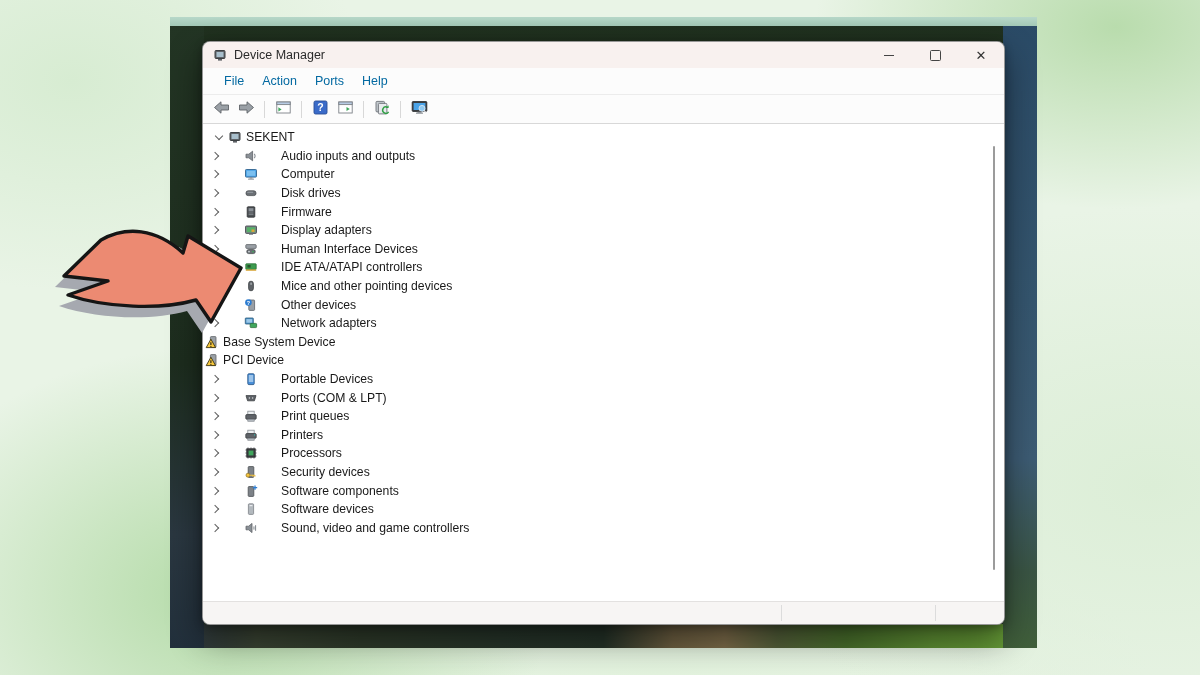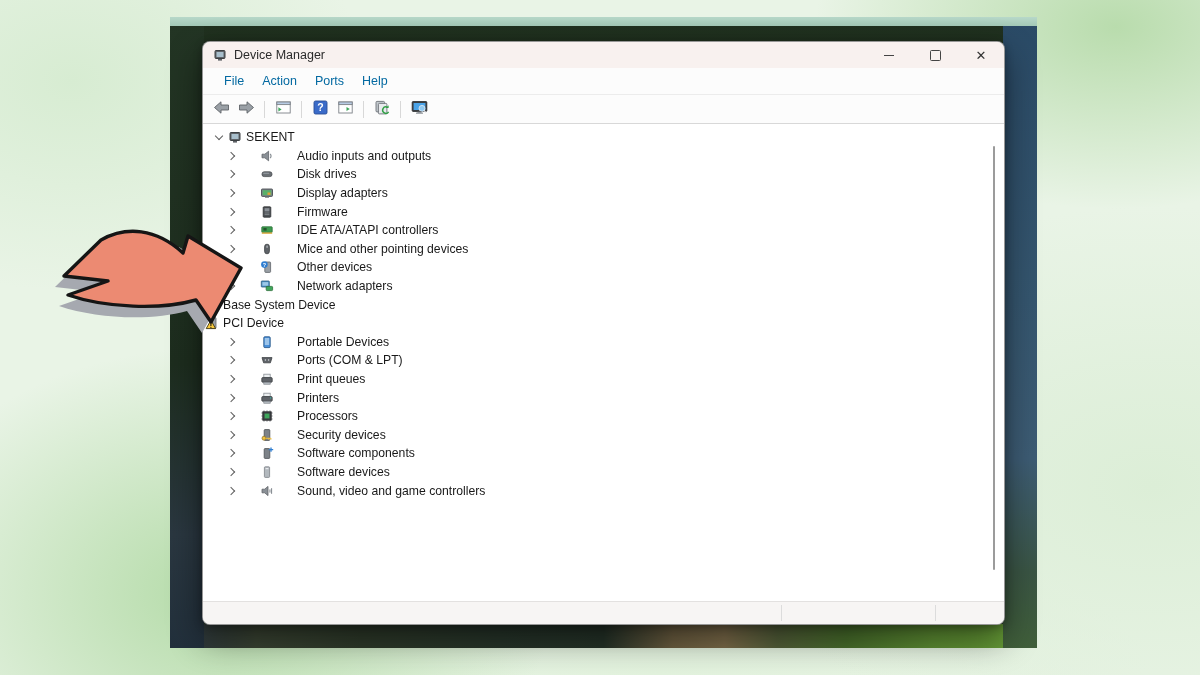--- a/index.html
+++ b/index.html
@@ -47,21 +47,21 @@
   .menu-item{font-size:12.5px;color:#0369a1;padding:0 9px;}
   .toolbar{height:28px;background:#fcfcfc;border-bottom:1px solid #d8d8d8;
     display:flex;align-items:center;padding-left:8px;gap:5px;flex:0 0 auto;}
   .tbtn{width:20px;height:20px;display:flex;align-items:center;justify-content:center;}
   .tsep{width:1px;height:17px;background:#d8d8d8;margin:0 3px;}
   
   .treewrap{position:relative;flex:1 1 auto;background:#ffffff;overflow:hidden;}
   .tree{position:absolute;left:0;top:4px;right:4px;}
   .row{height:18.6px;display:flex;align-items:center;white-space:nowrap;}
   .row.l0{padding-left:8px;}
-  .row.l1{padding-left:21px;gap:19px;}
+  .row.l1{padding-left:5px;gap:19px;}
   .row.l2{}
   .chev{width:15px;height:12px;display:flex;align-items:center;justify-content:center;flex:0 0 auto;}
   .chev i{display:block;width:5px;height:5px;border-top:1.3px solid #5f5f5f;border-right:1.3px solid #5f5f5f;}
   .chev.right i{transform:rotate(45deg);margin-left:-2px;}
   .chev.down i{transform:rotate(135deg);margin-top:-2px;}
   .ticon{width:18px;height:14px;display:flex;align-items:center;justify-content:center;flex:0 0 auto;}
   .ticon svg{width:14px;height:14px;display:block;}
   .tlabel{font-size:12.2px;color:#191919;margin-left:2px;}
   .scroll-thumb{position:absolute;right:9px;top:22px;width:2.5px;height:424px;background:#9b9b9b;border-radius:2px;}
   
@@ -185,25 +185,52 @@
               </svg>
             </span>
             <span class="tlabel">Audio inputs and outputs</span>
           </div>
           <div class="row l1">
             <span class="chev right">
               <i></i>
             </span>
             <span class="ticon">
               <svg viewBox="0 0 14 14" width="14" height="14">
+                <rect x="1.5" y="2.5" width="11" height="7.6" rx="0.8" fill="#4aa3e8" stroke="#3c6e99"></rect>
+                <rect x="2.8" y="3.8" width="8.4" height="5" fill="#7cc0f0"></rect>
+                <rect x="5.6" y="10.2" width="2.8" height="1.4" fill="#8a9096"></rect>
+                <rect x="4" y="11.6" width="6" height="1.2" rx="0.5" fill="#9aa0a6"></rect>
+              </svg>
+            </span>
+            <span class="tlabel">Computer</span>
+          </div>
+          <div class="row l1">
+            <span class="chev right">
+              <i></i>
+            </span>
+            <span class="ticon">
+              <svg viewBox="0 0 14 14" width="14" height="14">
                 <rect x="2" y="4.8" width="10" height="4.8" rx="2.2" fill="#6b7075" stroke="#4a4e52" stroke-width="0.8"></rect>
                 <rect x="3.2" y="5.8" width="6" height="1" rx="0.5" fill="#9aa0a6"></rect>
               </svg>
             </span>
             <span class="tlabel">Disk drives</span>
+          </div>
+          <div class="row l1">
+            <span class="chev right">
+              <i></i>
+            </span>
+            <span class="ticon">
+              <svg viewBox="0 0 14 14" width="14" height="14">
+                <rect x="3.2" y="1.8" width="7.6" height="10.4" rx="0.8" fill="#4a4e52" stroke="#2e3134" stroke-width="0.8"></rect>
+                <rect x="4.6" y="3.2" width="4.8" height="3.2" fill="#8a9096"></rect>
+                <path d="M4.6 8 h4.8 M4.6 9.6 h4.8" stroke="#8a9096" stroke-width="0.8"></path>
+              </svg>
+            </span>
+            <span class="tlabel">Firmware</span>
           </div>
           <div class="row l1">
             <span class="chev right">
               <i></i>
             </span>
             <span class="ticon">
               <svg viewBox="0 0 14 14" width="14" height="14">
                 <rect x="1.5" y="3" width="11" height="7.4" rx="0.8" fill="#7d8288" stroke="#4a4e52" stroke-width="0.9"></rect>
                 <rect x="2.7" y="4.2" width="8.6" height="5" fill="#58b06a"></rect>
                 <rect x="7.5" y="6.5" width="3" height="2.4" fill="#e2a23b"></rect>
@@ -211,26 +238,27 @@
               </svg>
             </span>
             <span class="tlabel">Display adapters</span>
           </div>
           <div class="row l1">
             <span class="chev right">
               <i></i>
             </span>
             <span class="ticon">
               <svg viewBox="0 0 14 14" width="14" height="14">
-                <rect x="3.2" y="1.8" width="7.6" height="10.4" rx="0.8" fill="#4a4e52" stroke="#2e3134" stroke-width="0.8"></rect>
-                <rect x="4.6" y="3.2" width="4.8" height="3.2" fill="#8a9096"></rect>
-                <path d="M4.6 8 h4.8 M4.6 9.6 h4.8" stroke="#8a9096" stroke-width="0.8"></path>
-              </svg>
-            </span>
-            <span class="tlabel">Firmware</span>
+                <rect x="1.8" y="2.6" width="10.4" height="3.8" rx="0.8" fill="#9aa0a6" stroke="#5f6368" stroke-width="0.8"></rect>
+                <rect x="2.8" y="7.6" width="8.4" height="4" rx="1.8" fill="#6b7075" stroke="#4a4e52" stroke-width="0.8"></rect>
+                <circle cx="5" cy="9.6" r="0.9" fill="#cfd4d9"></circle>
+                <circle cx="9" cy="9.6" r="0.9" fill="#3fa65c"></circle>
+              </svg>
+            </span>
+            <span class="tlabel">Human Interface Devices</span>
           </div>
           <div class="row l1">
             <span class="chev right">
               <i></i>
             </span>
             <span class="ticon">
               <svg viewBox="0 0 14 14" width="14" height="14">
                 <rect x="1.8" y="3.8" width="10.4" height="5.6" rx="0.6" fill="#3d9b4f" stroke="#2c7039" stroke-width="0.8"></rect>
                 <rect x="3.4" y="5" width="3.2" height="2.6" fill="#26542e"></rect>
                 <rect x="1.8" y="9.4" width="10.4" height="1.4" fill="#d9a93d"></rect>

